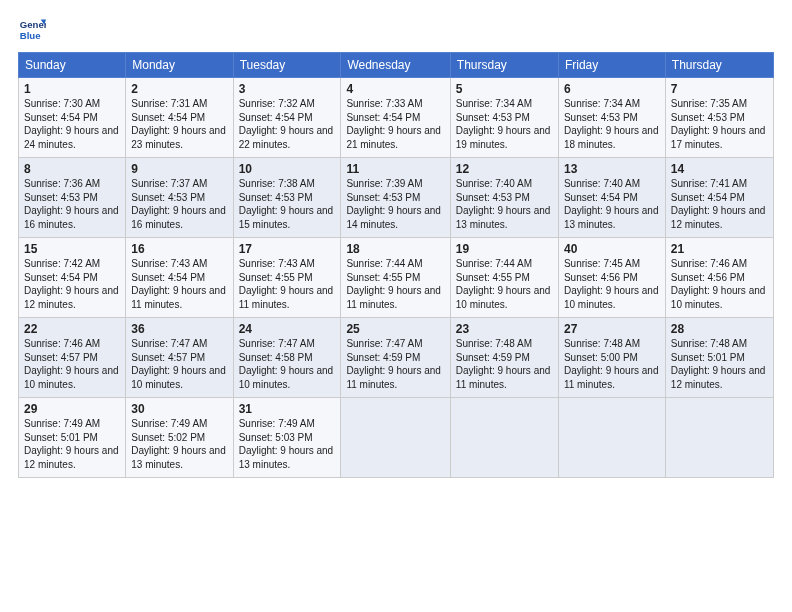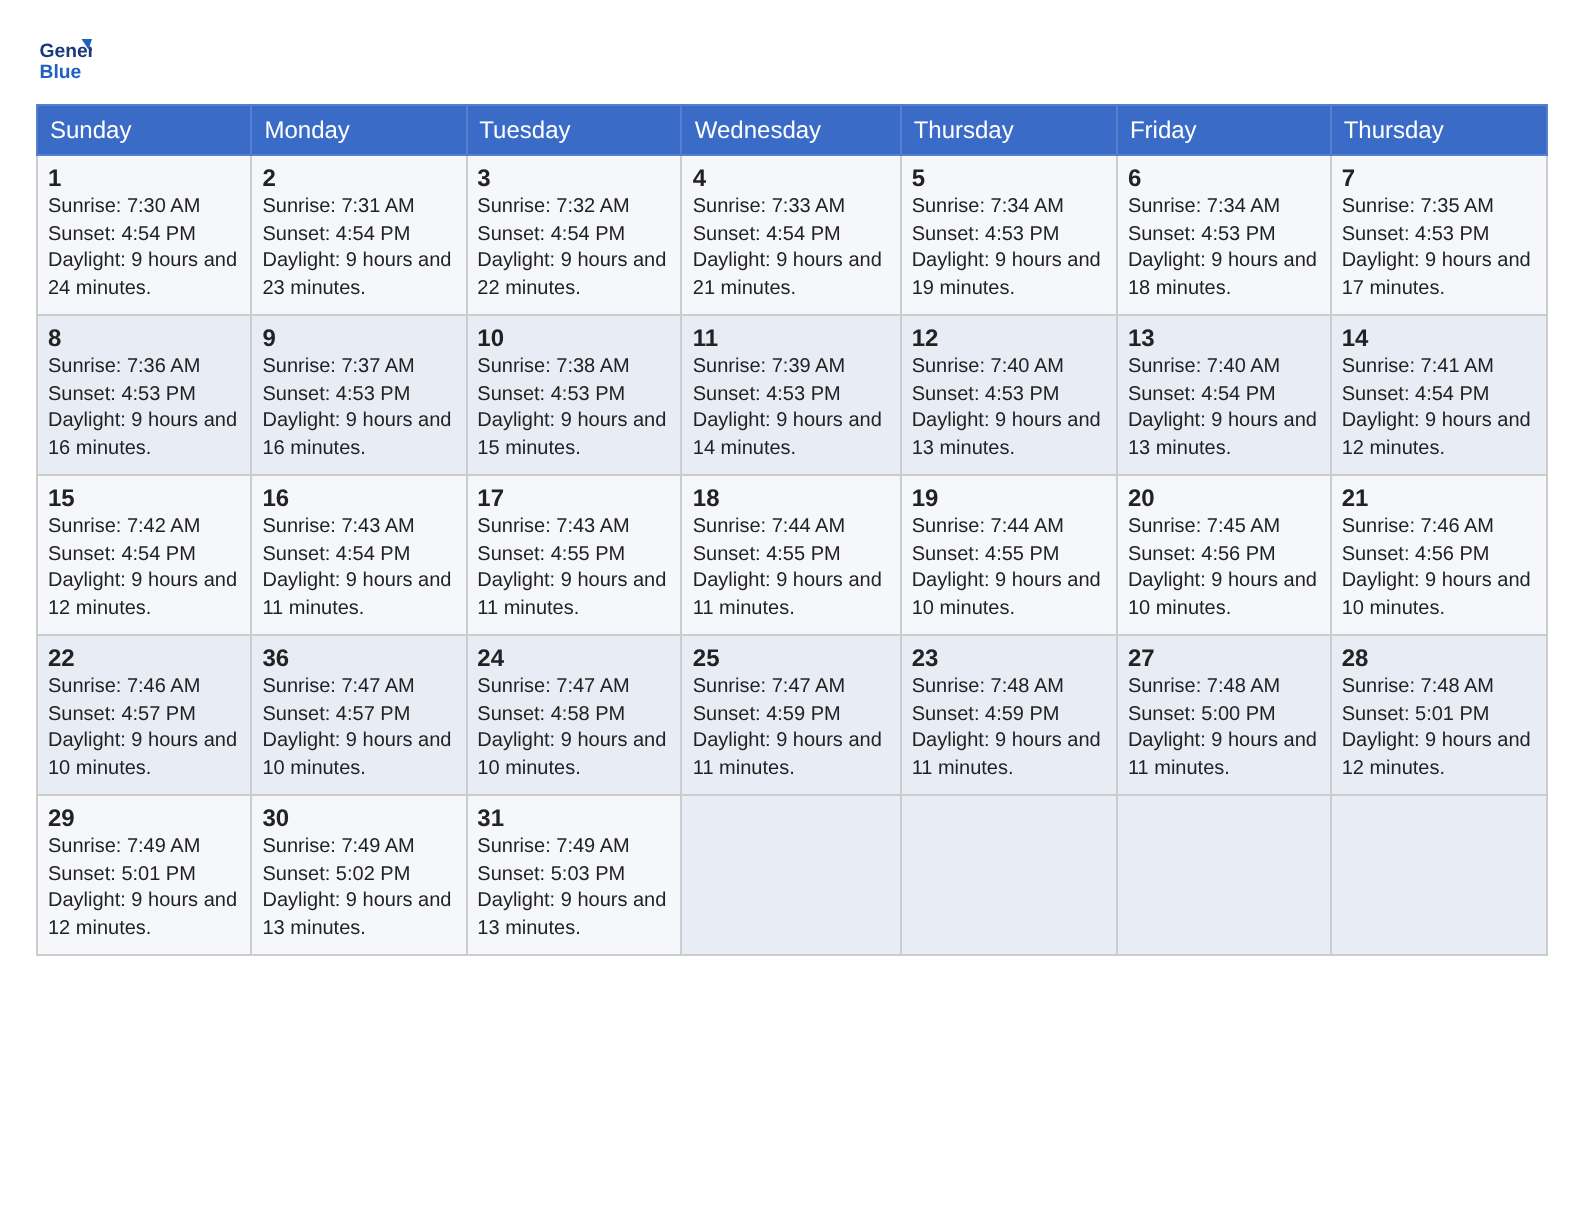--- a/index.html
+++ b/index.html
@@ -154,21 +154,21 @@
           <td><span class="day-num">15</span>
         <span class="day-info">Sunrise: 7:42 AM<br>Sunset: 4:54 PM<br>Daylight: 9 hours and 12 minutes.</span></td>
           <td><span class="day-num">16</span>
         <span class="day-info">Sunrise: 7:43 AM<br>Sunset: 4:54 PM<br>Daylight: 9 hours and 11 minutes.</span></td>
           <td><span class="day-num">17</span>
         <span class="day-info">Sunrise: 7:43 AM<br>Sunset: 4:55 PM<br>Daylight: 9 hours and 11 minutes.</span></td>
           <td><span class="day-num">18</span>
         <span class="day-info">Sunrise: 7:44 AM<br>Sunset: 4:55 PM<br>Daylight: 9 hours and 11 minutes.</span></td>
           <td><span class="day-num">19</span>
         <span class="day-info">Sunrise: 7:44 AM<br>Sunset: 4:55 PM<br>Daylight: 9 hours and 10 minutes.</span></td>
-          <td><span class="day-num">20</span>
+          <td><span class="day-num">40</span>
         <span class="day-info">Sunrise: 7:45 AM<br>Sunset: 4:56 PM<br>Daylight: 9 hours and 10 minutes.</span></td>
           <td><span class="day-num">21</span>
         <span class="day-info">Sunrise: 7:46 AM<br>Sunset: 4:56 PM<br>Daylight: 9 hours and 10 minutes.</span></td>
         </tr>
         <tr>
           <td><span class="day-num">22</span>
         <span class="day-info">Sunrise: 7:46 AM<br>Sunset: 4:57 PM<br>Daylight: 9 hours and 10 minutes.</span></td>
           <td><span class="day-num">36</span>
         <span class="day-info">Sunrise: 7:47 AM<br>Sunset: 4:57 PM<br>Daylight: 9 hours and 10 minutes.</span></td>
           <td><span class="day-num">24</span>

